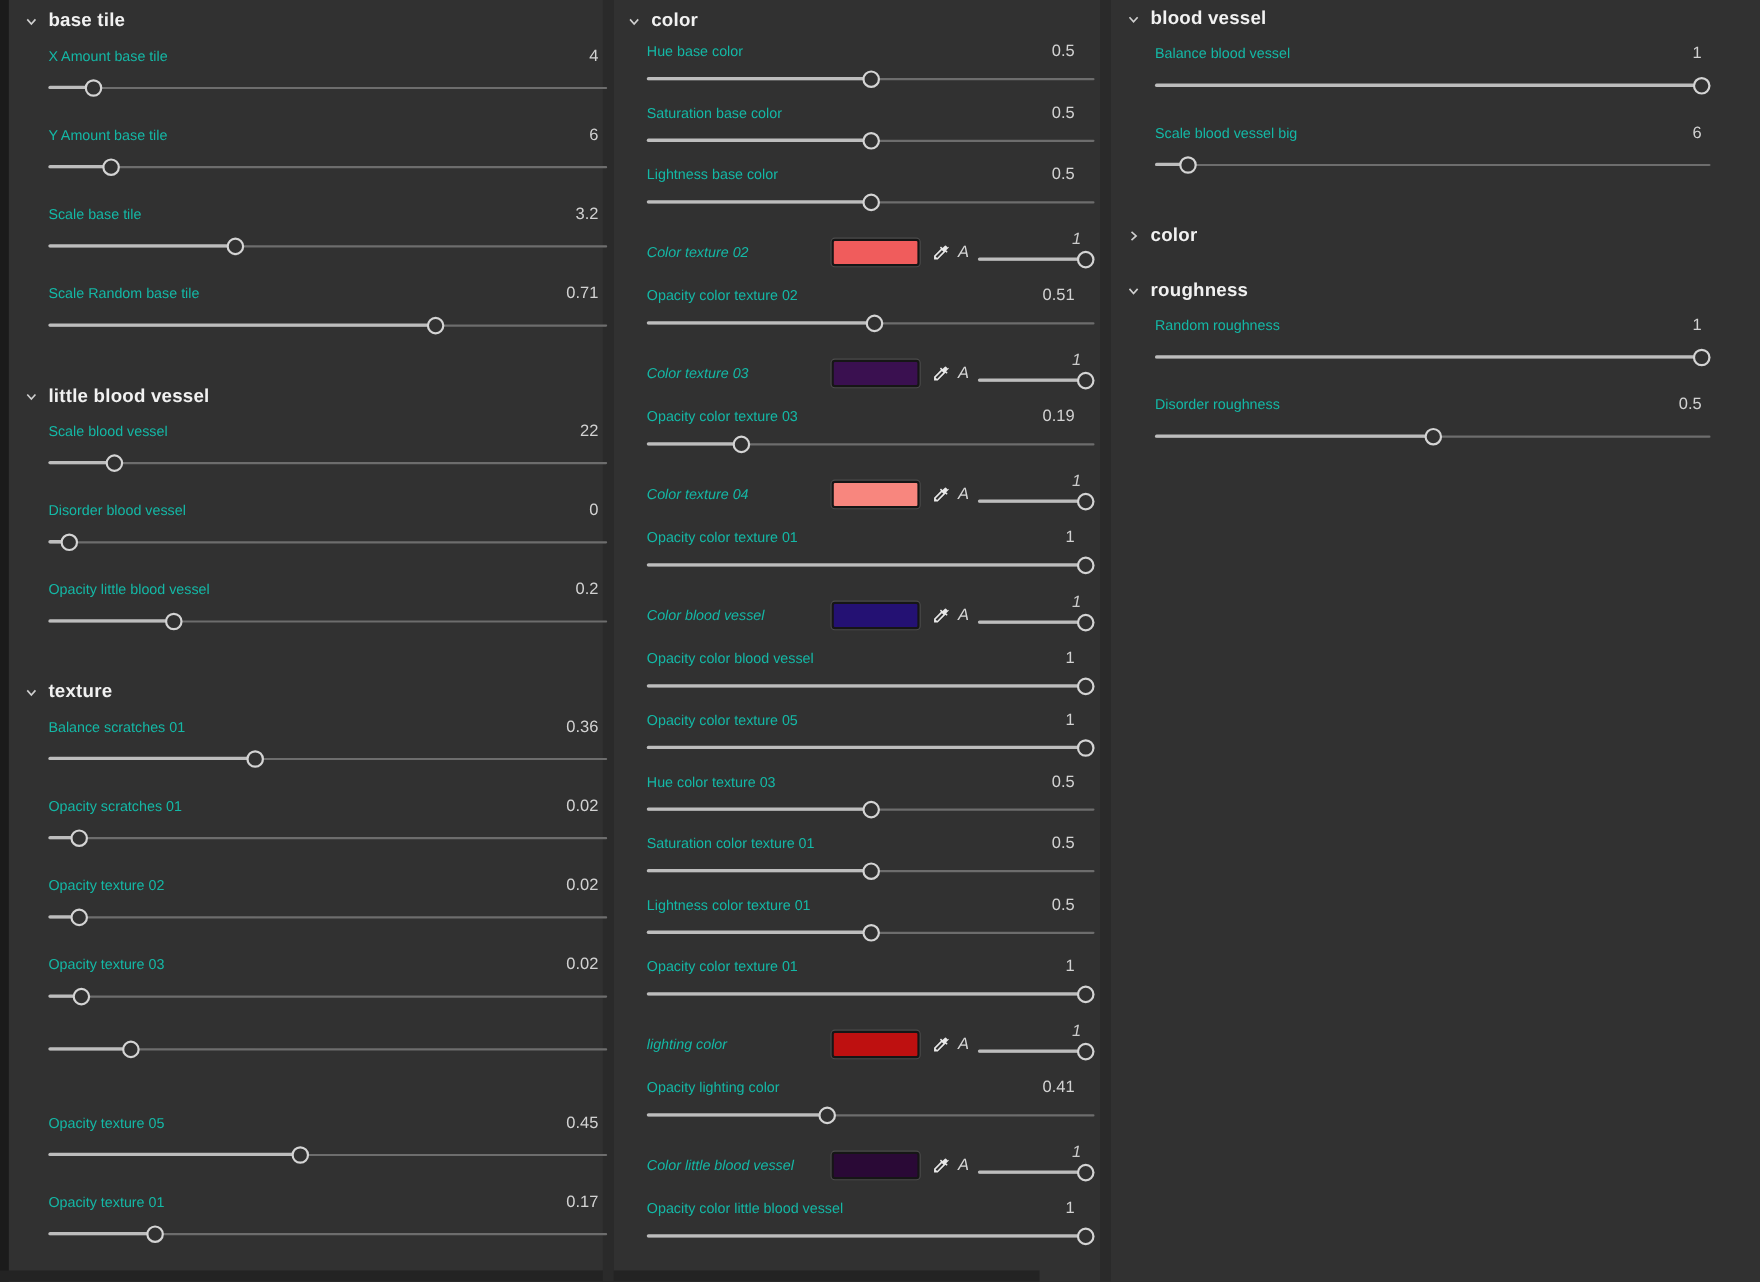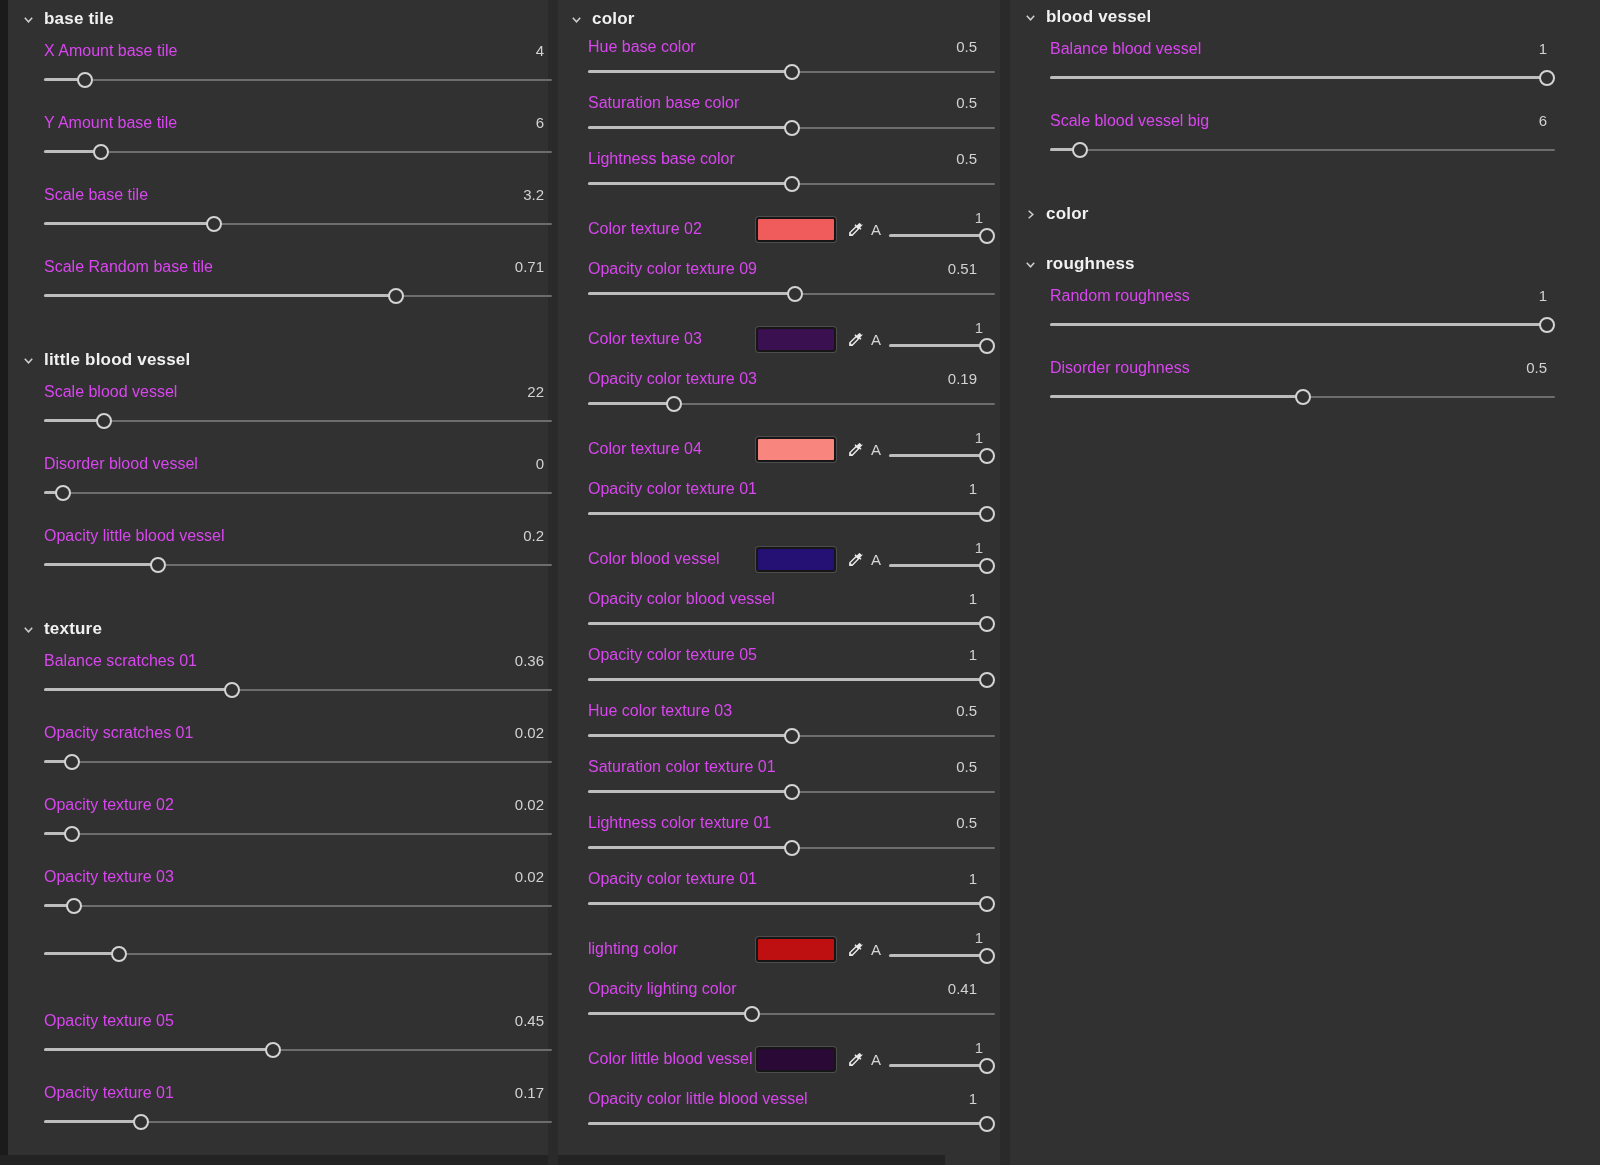--- a/index.html
+++ b/index.html
@@ -29,31 +29,31 @@
   .param{box-sizing:border-box;}
   .col1 .param{margin-left:22px;width:508px;}
   .col2 .param{margin-left:18px;width:407px;}
   .col3 .param{margin-left:26px;width:505px;}
 
   .slider-param{padding-top:10px;height:72px;}
   .col2 .slider-param{padding-top:6px;height:56px;}
 
   .label-row{display:flex;justify-content:space-between;align-items:baseline;height:24px;padding-right:8px;}
   .col2 .label-row{height:22px;padding-right:18px;}
-  .plabel{font-size:16px;color:#d946ef;}
+  .plabel{font-size:13px;color:#14b8a6;}
   .pvalue{font-size:15px;color:#d2d2d2;}
 
   .slider{position:relative;height:28px;}
   .col2 .slider{height:24px;}
   .track{position:absolute;left:0;right:0;top:50%;height:2px;margin-top:-1px;background:#6d6d6d;border-radius:1px;}
   .fill{position:absolute;left:0;top:50%;height:3px;margin-top:-2px;background:#bdbdbd;border-radius:2px;}
   .handle{position:absolute;top:50%;margin-top:-8px;width:16px;height:16px;border-radius:50%;
           border:2px solid #d4d4d4;background:#313131;box-sizing:border-box;}
 
-  .color-row{height:54px;padding-top:4px;display:flex;align-items:center;}
+  .color-row{height:54px;padding-top:4px;display:flex;align-items:center;font-style:italic;}
   .color-row .plabel{flex:1;}
   .swatch{flex:none;width:76px;height:21px;border:2px solid #161616;border-radius:3px;box-shadow:0 0 0 1px #4d4d4d;}
   .dropper{flex:none;margin-left:11px;display:flex;align-items:center;}
   .alpha-label{flex:none;margin-left:7px;font-size:15px;color:#d6d6d6;}
   .alpha-block{flex:none;margin-left:8px;width:106px;display:flex;flex-direction:column;margin-top:-4px;}
   .alpha-value{text-align:right;padding-right:12px;font-size:15px;color:#cbcbcb;height:17px;line-height:17px;}
   .alpha-block .slider{height:20px;width:100%;}
 </style>
 </head>
 <body>
@@ -294,21 +294,21 @@
             <span class="alpha-value">1</span>
             <div class="slider">
               <span class="track"></span>
               <span class="fill" style="width: calc(100% - 14px);"></span>
               <span class="handle" style="left: calc(100% - 16px);"></span>
             </div>
           </span>
         </div>
         <div class="param slider-param">
           <div class="label-row">
-            <span class="plabel">Opacity color texture 09</span>
+            <span class="plabel">Opacity color texture 02</span>
             <span class="pvalue">0.51</span>
           </div>
           <div class="slider">
             <span class="track"></span>
             <span class="fill" style="width: calc(51% - 6.16px);"></span>
             <span class="handle" style="left: calc(51% - 8.16px);"></span>
           </div>
         </div>
         <div class="param color-row">
           <span class="plabel">Color texture 03</span>

